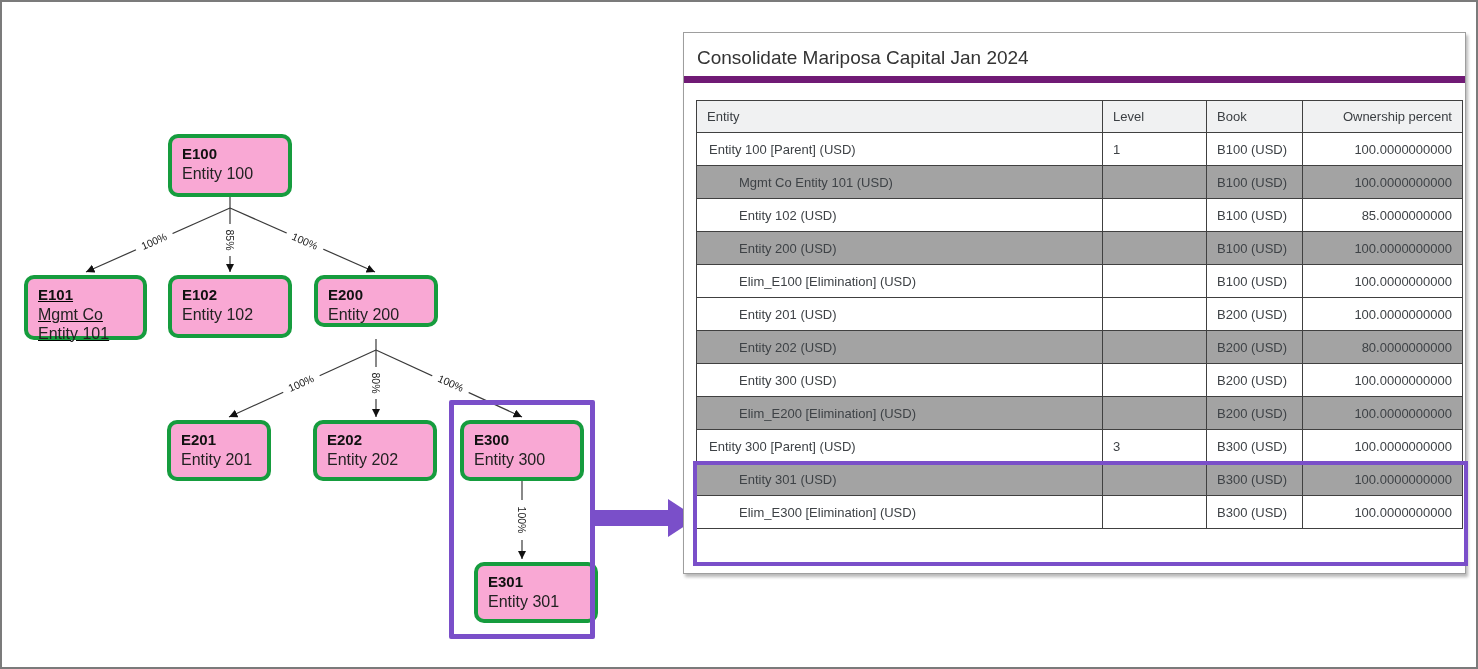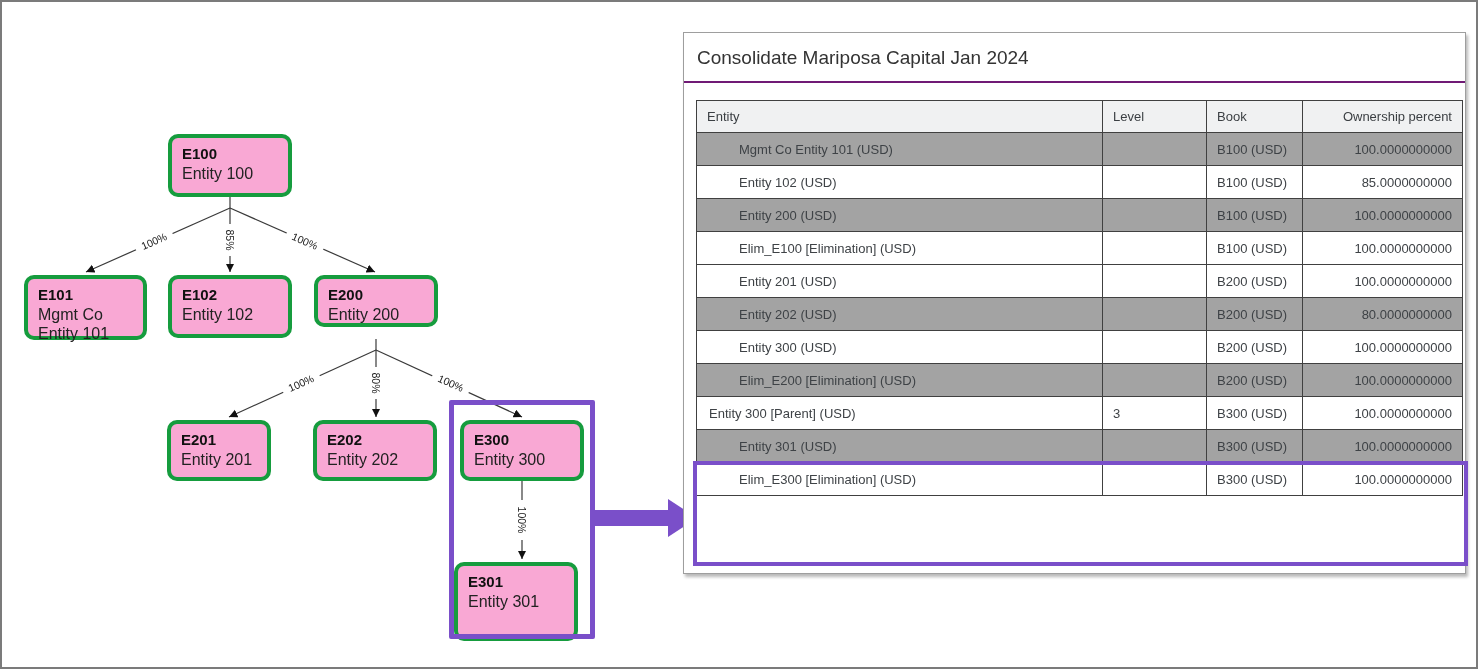--- a/index.html
+++ b/index.html
@@ -14,43 +14,43 @@
   .edge{stroke:#3a3a3a;stroke-width:1.2;fill:none;}
   .edge-label-bg{fill:#ffffff;}
   .edge-label{font-family:"Liberation Sans",sans-serif;font-size:10.5px;fill:#1a1a1a;text-anchor:middle;}
   .node{
     position:absolute;background:#f9a8d4;border:4px solid #169c3e;border-radius:10px;
     padding:7px 10px;line-height:1.15;
   }
   .node .nid{font-size:15px;font-weight:bold;color:#111;}
   .node .nname{font-size:16px;color:#222;margin-top:3px;}
   #n-e100{left:166px;top:132px;width:124px;height:63px;}
-  #n-e101{left:22px; top:273px;width:123px;height:65px;}
+  #n-e101{left:22px; top:273px;width:123px;height:65px;text-decoration:underline;}
   #n-e102{left:166px;top:273px;width:124px;height:63px;}
   #n-e200{left:312px;top:273px;width:124px;height:52px;}
   #n-e201{left:165px;top:418px;width:104px;height:61px;}
   #n-e202{left:311px;top:418px;width:124px;height:61px;}
   #n-e300{left:458px;top:418px;width:124px;height:61px;}
-  #n-e301{left:452px;top:560px;width:124px;height:79px;}
+  #n-e301{left:472px;top:560px;width:124px;height:61px;}
   .diagram-highlight{
     position:absolute;left:447px;top:398px;width:146px;height:239px;
     border:5px solid #7a4fc9;border-radius:2px;pointer-events:none;
   }
   .link-arrow-shaft{position:absolute;left:593px;top:508px;width:76px;height:16px;background:#7a4fc9;}
   .link-arrow-head{
     position:absolute;left:666px;top:497px;width:0;height:0;
     border-top:19px solid transparent;border-bottom:19px solid transparent;
     border-left:29px solid #7a4fc9;
   }
   
   .panel{
     position:absolute;left:681px;top:30px;width:783px;height:542px;background:#fff;
     border:1px solid #9e9e9e;box-shadow:2px 3px 3px rgba(0,0,0,0.28);
   }
-  .panel-titlebar{height:50px;border-bottom:2px solid #701a75;padding:14px 13px 0 13px;}
+  .panel-titlebar{height:50px;border-bottom:7px solid #701a75;padding:14px 13px 0 13px;}
   .panel-title{font-size:19px;color:#333;}
   table.grid{
     border-collapse:collapse;table-layout:fixed;width:766px;
     margin:17px 11px 0 12px;font-size:13px;color:#3e4246;
   }
   .grid th,.grid td{border:1px solid #404040;overflow:hidden;white-space:nowrap;}
   .grid th{
     background:#f0f1f2;font-weight:normal;height:32px;text-align:left;padding-left:10px;color:#3b3f43;
   }
   .grid th.num{text-align:right;padding-right:10px;padding-left:0;}
@@ -170,20 +170,26 @@
       </colgroup>
       <thead>
         <tr>
           <th>Entity</th>
           <th>Level</th>
           <th>Book</th>
           <th class="num">Ownership percent</th>
         </tr>
       </thead>
       <tbody id="grid-body">
+          <tr class="odd">
+            <td class="entity">Entity 100 [Parent] (USD)</td>
+            <td class="">1</td>
+            <td class="">B100 (USD)</td>
+            <td class="num">100.0000000000</td>
+          </tr>
           <tr class="even">
             <td class="entity indent">Mgmt Co Entity 101 (USD)</td>
             <td class=""></td>
             <td class="">B100 (USD)</td>
             <td class="num">100.0000000000</td>
           </tr>
           <tr class="odd">
             <td class="entity indent">Entity 102 (USD)</td>
             <td class=""></td>
             <td class="">B100 (USD)</td>

